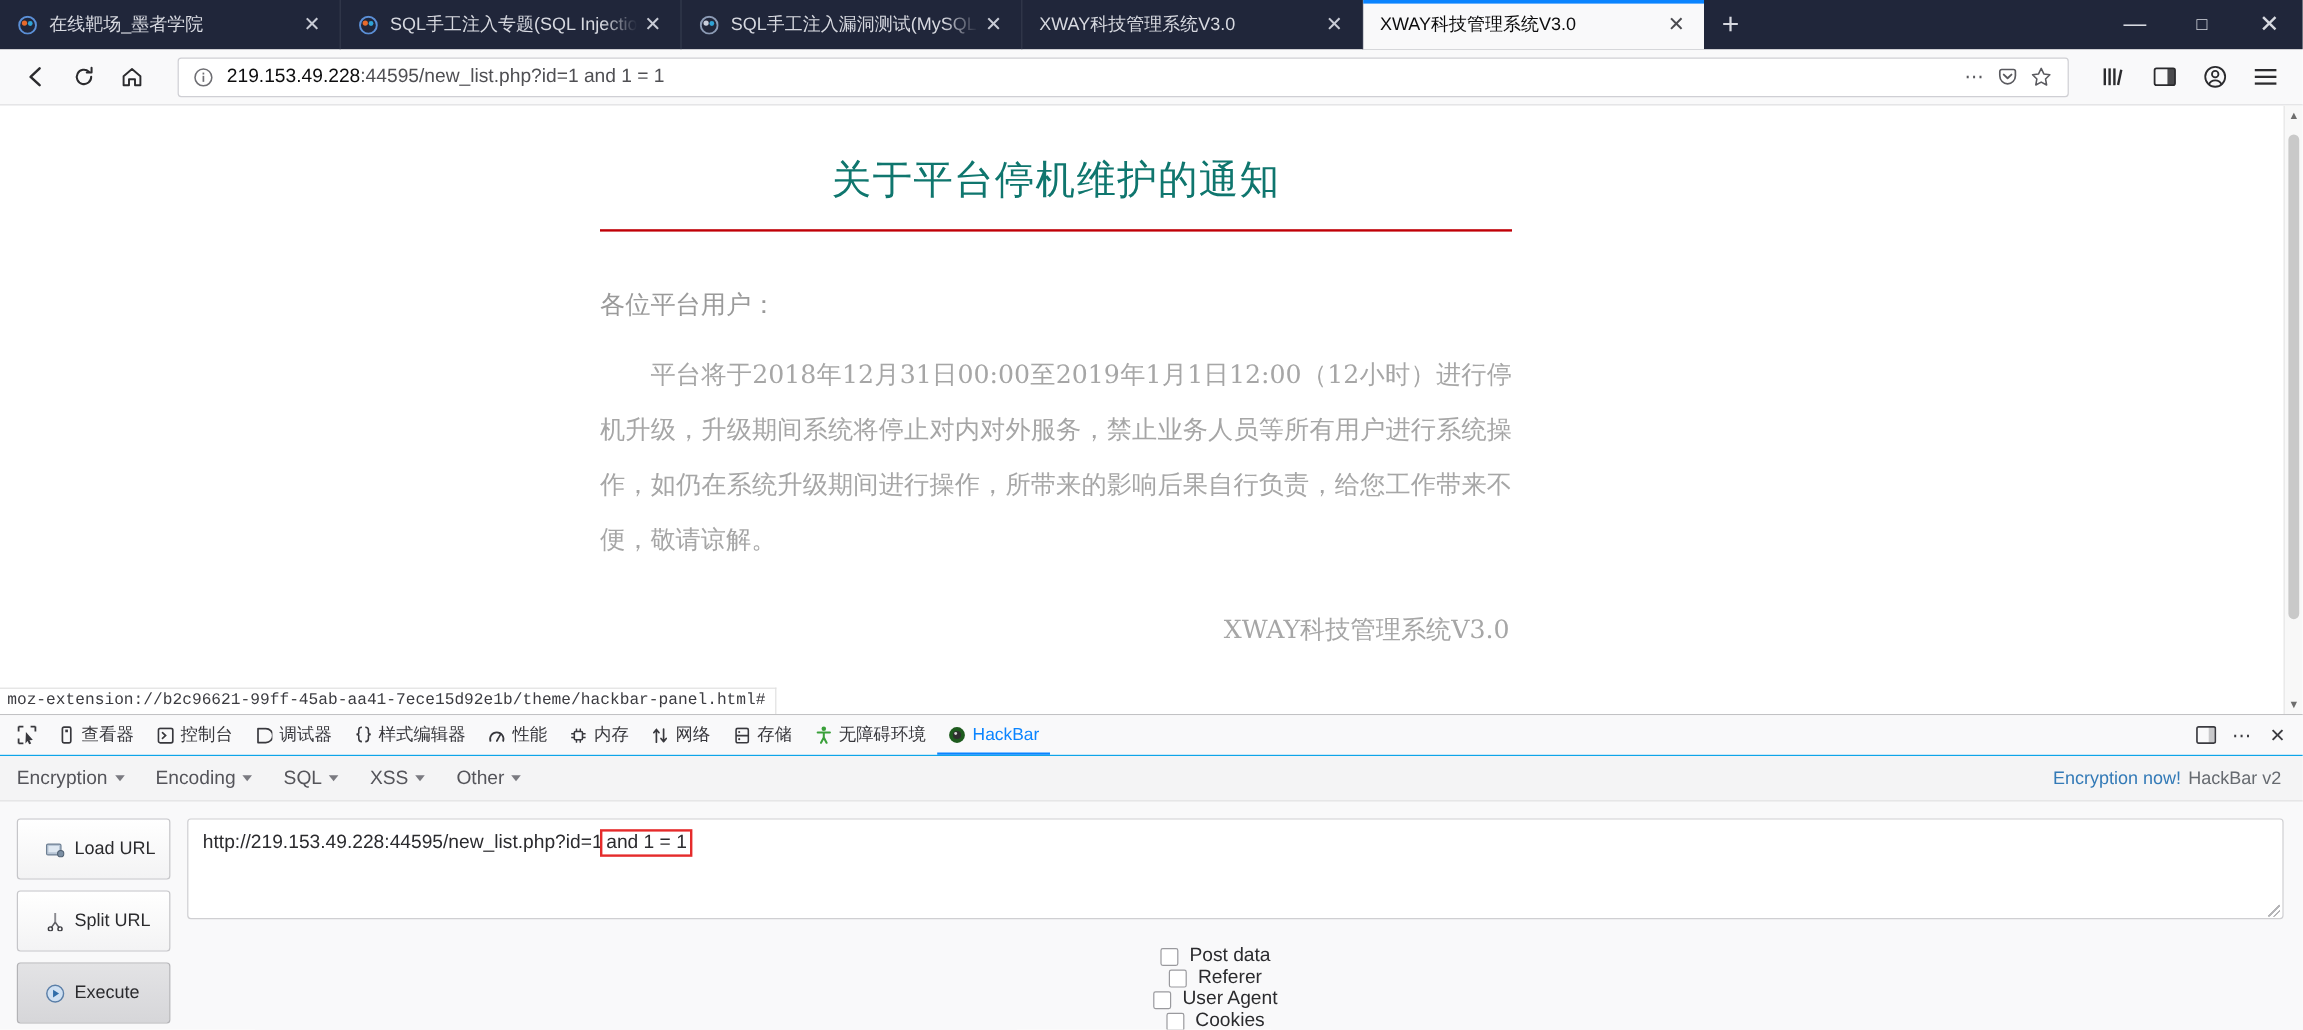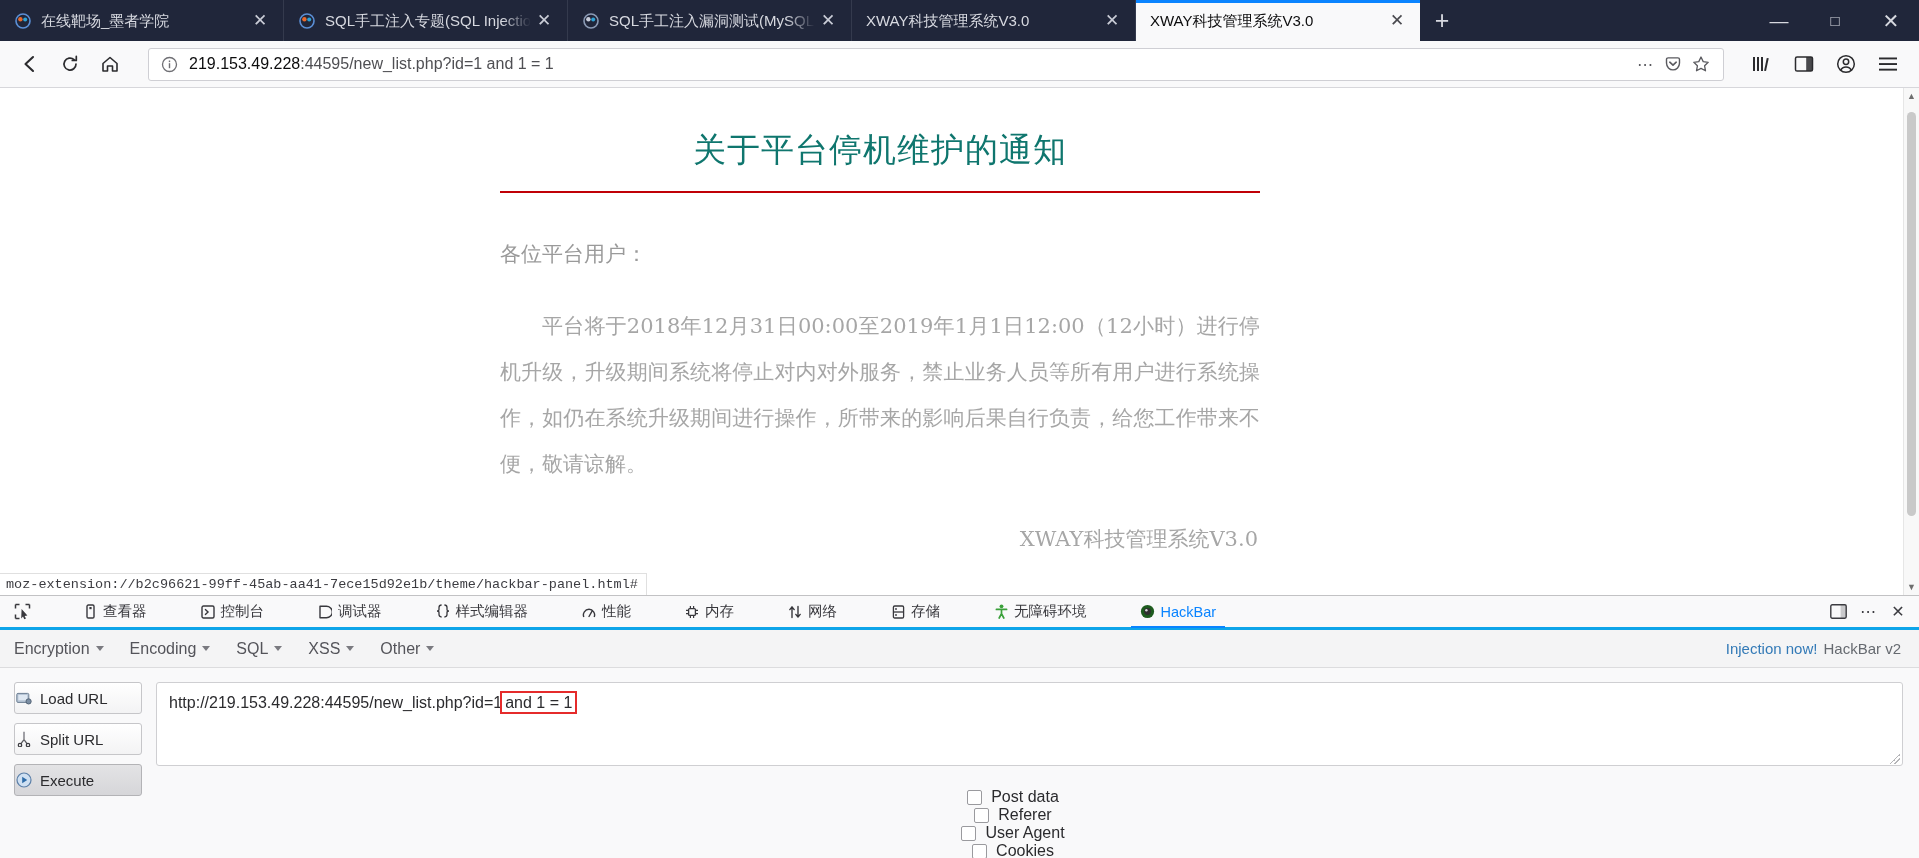--- a/index.html
+++ b/index.html
@@ -179,21 +179,21 @@
   }
   .notice .rule {
     border-bottom: 2px solid #c00007;
     margin: 0 0 44px 0;
   }
   .notice .salutation {
     color: #9a9a9a;
     font-size: 21px;
     font-family: "DejaVu Sans", "Liberation Sans", sans-serif;
     line-height: 34px;
-    margin-bottom: 32px;
+    margin-bottom: 18px;
   }
   .notice .body-text {
     color: #a6a6a6;
     font-size: 21px;
     font-family: "DejaVu Serif", "Liberation Serif", serif;
     line-height: 46px;
     text-indent: 42px;
     text-align: justify;
   }
   .notice .signature {
@@ -248,24 +248,23 @@
     height: 303px;
     background: #f9f9fa;
     border-top: 1px solid #c2c2c4;
     display: flex;
     flex-direction: column;
   }
   .dt-toolbar {
     height: 34px;
     display: flex;
     align-items: center;
-    border-bottom: 3px solid #0ea5e9;
+    border-bottom: 1px solid #0ea5e9;
     padding: 0 6px 0 6px;
     background: #f9f9fa;
-    gap: 35px;
   }
   .dt-pick {
     width: 32px; height: 28px;
     display: flex; align-items: center; justify-content: center;
     flex: none;
   }
   .dt-tab {
     display: flex;
     align-items: center;
     height: 33px;
@@ -337,27 +336,27 @@
     background: #f9f9fa;
   }
   .hb-buttons {
     width: 128px;
     flex: none;
     display: flex;
     flex-direction: column;
     gap: 9px;
   }
   .hb-btn {
-    height: 32px;
+    height: 51px;
     border: 1px solid #c6c6c9;
     border-radius: 3px;
     background: linear-gradient(#ffffff, #f3f3f4);
     display: flex;
     align-items: center;
-    padding-left: 0;
+    padding-left: 22px;
     font-size: 15px;
     color: #2b2b2e;
   }
   .hb-btn.pressed {
     background: linear-gradient(#e3e3e5, #d6d6d9);
     border-color: #b3b3b6;
   }
   .hb-btn .bico {
     width: 18px; height: 18px;
     margin-right: 7px;
@@ -709,21 +708,21 @@
     <div class="hb-menu">
       <span>XSS</span>
       <span class="caret"></span>
     </div>
     <div class="hb-menu">
       <span>Other</span>
       <span class="caret"></span>
     </div>
 
     <div class="hb-contribute">
-      <span class="link">Injection now!</span><span class="ver">HackBar v2</span>
+      <span class="link">Encryption now!</span><span class="ver">HackBar v2</span>
     </div>
   </div>
 
   <div class="hb-body">
     <div class="hb-buttons">
       <div class="hb-btn">
         <span class="bico">
           <svg width="16" height="14" viewBox="0 0 16 14">
               <rect x="0.8" y="2.4" width="12" height="9" rx="1.2" fill="#b8c6d6" stroke="#6d7f93" stroke-width="1"></rect>
               <rect x="2.4" y="4" width="8.8" height="5.2" fill="#dfe8f2"></rect>

